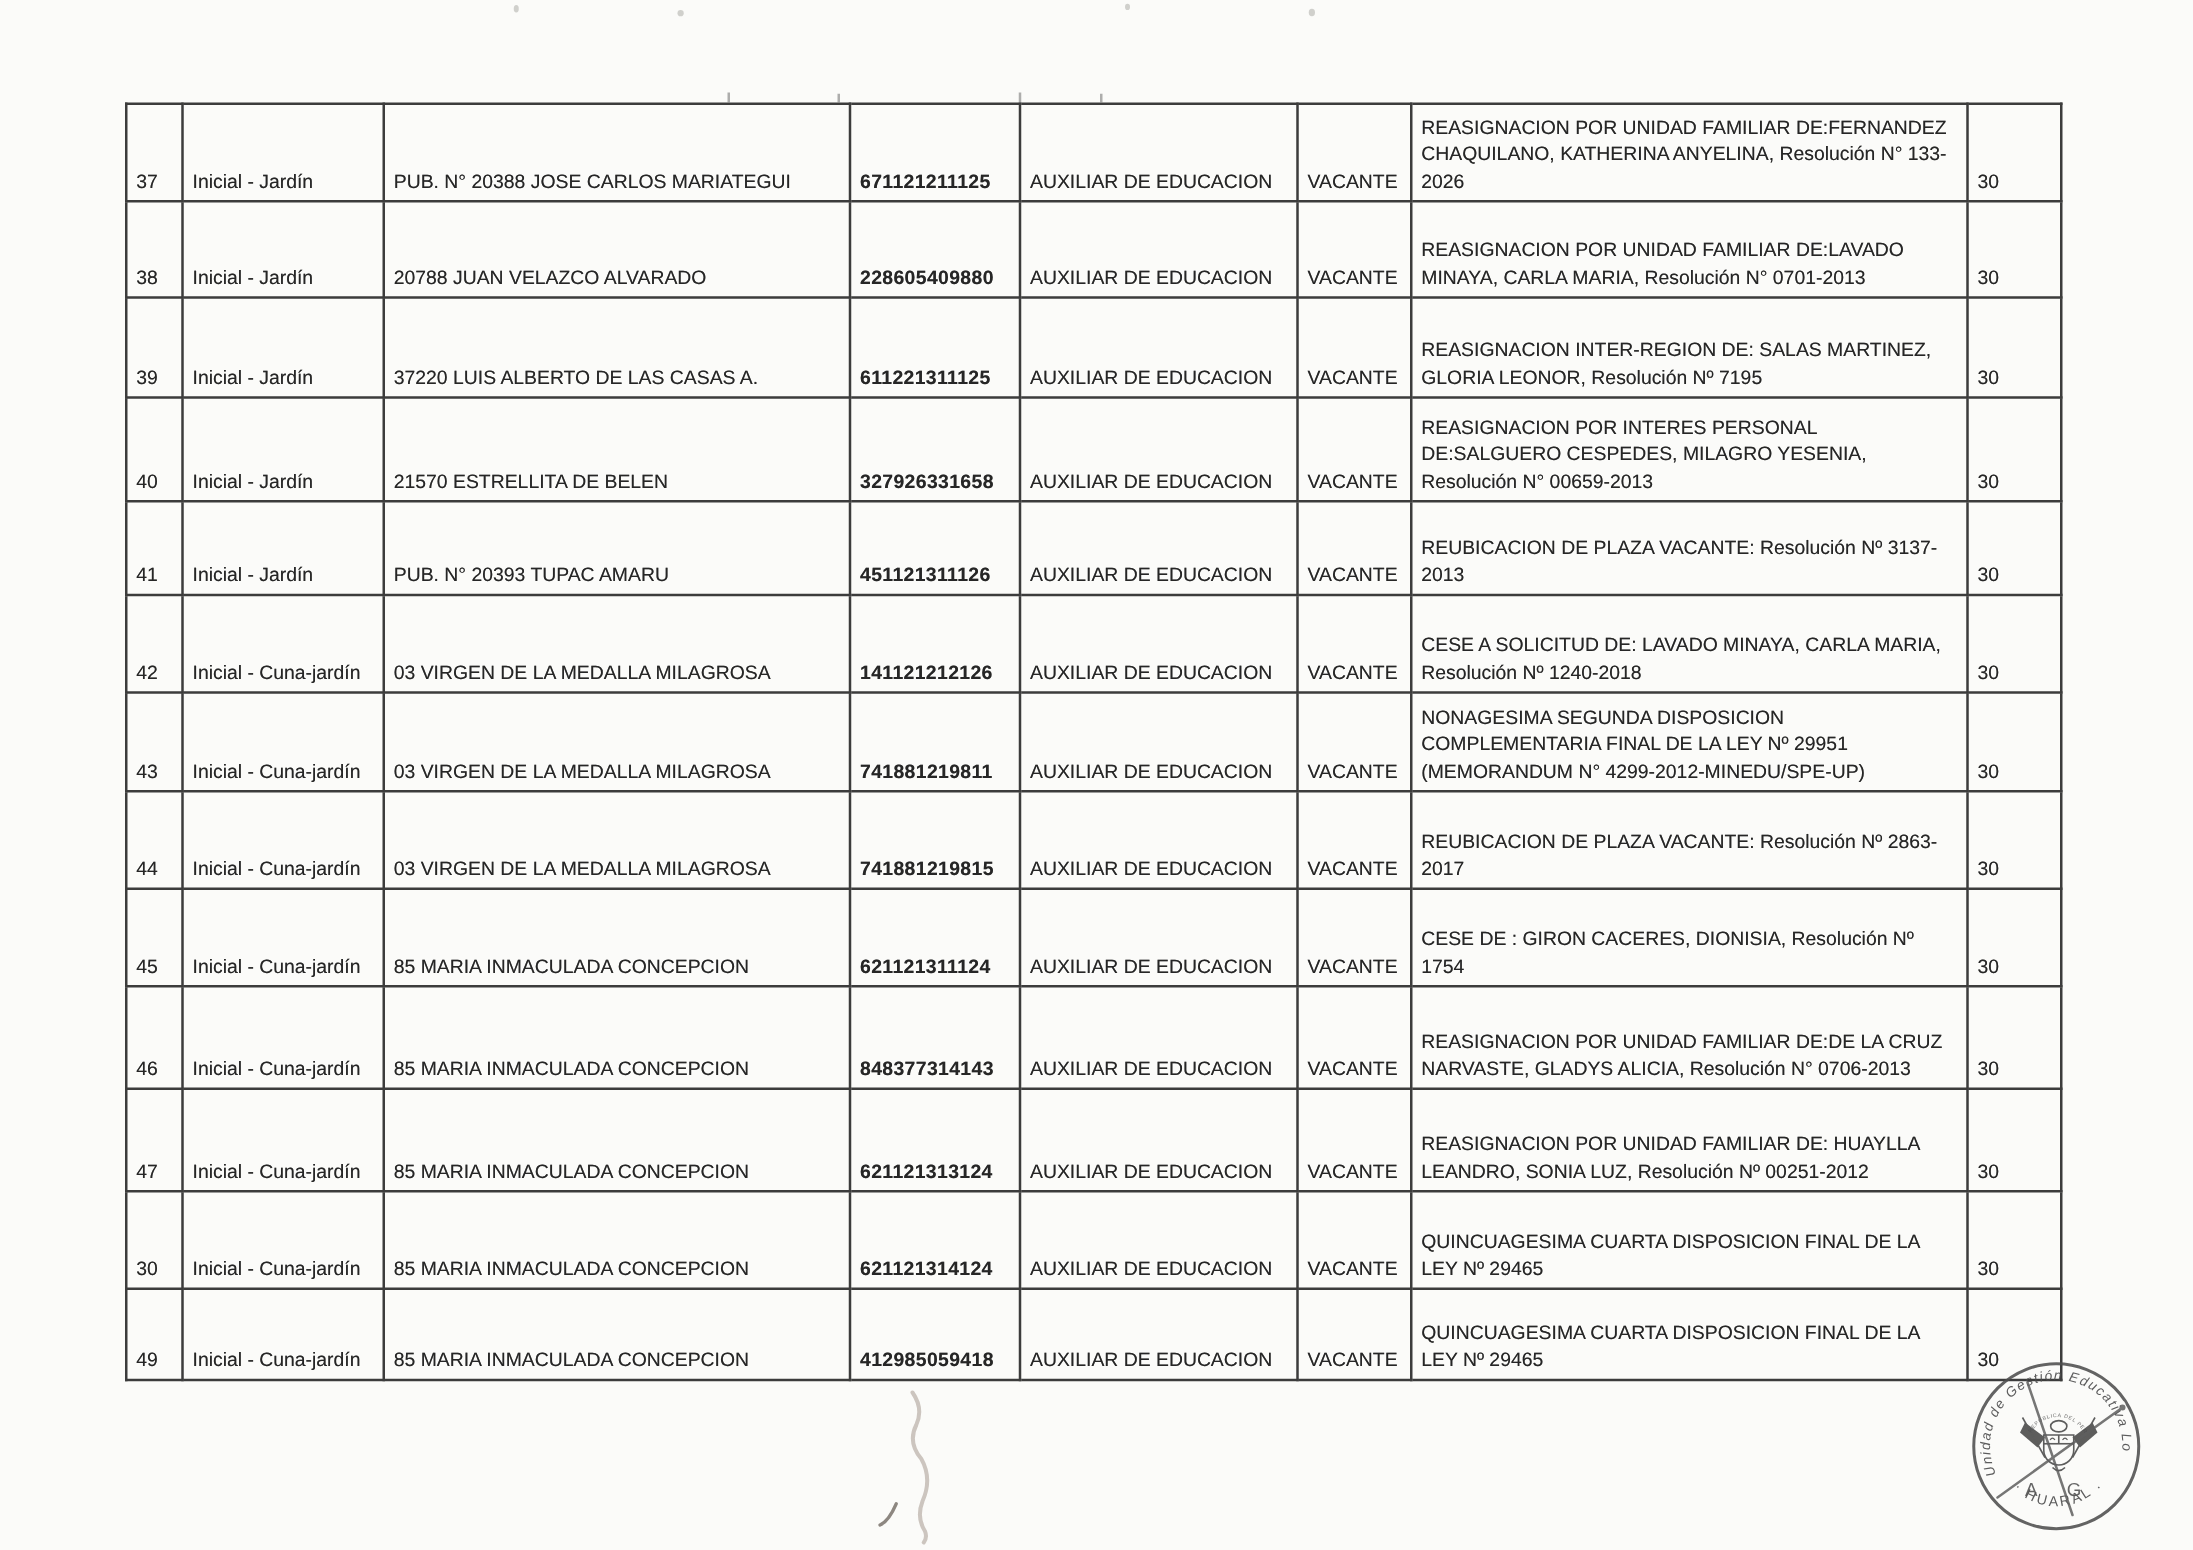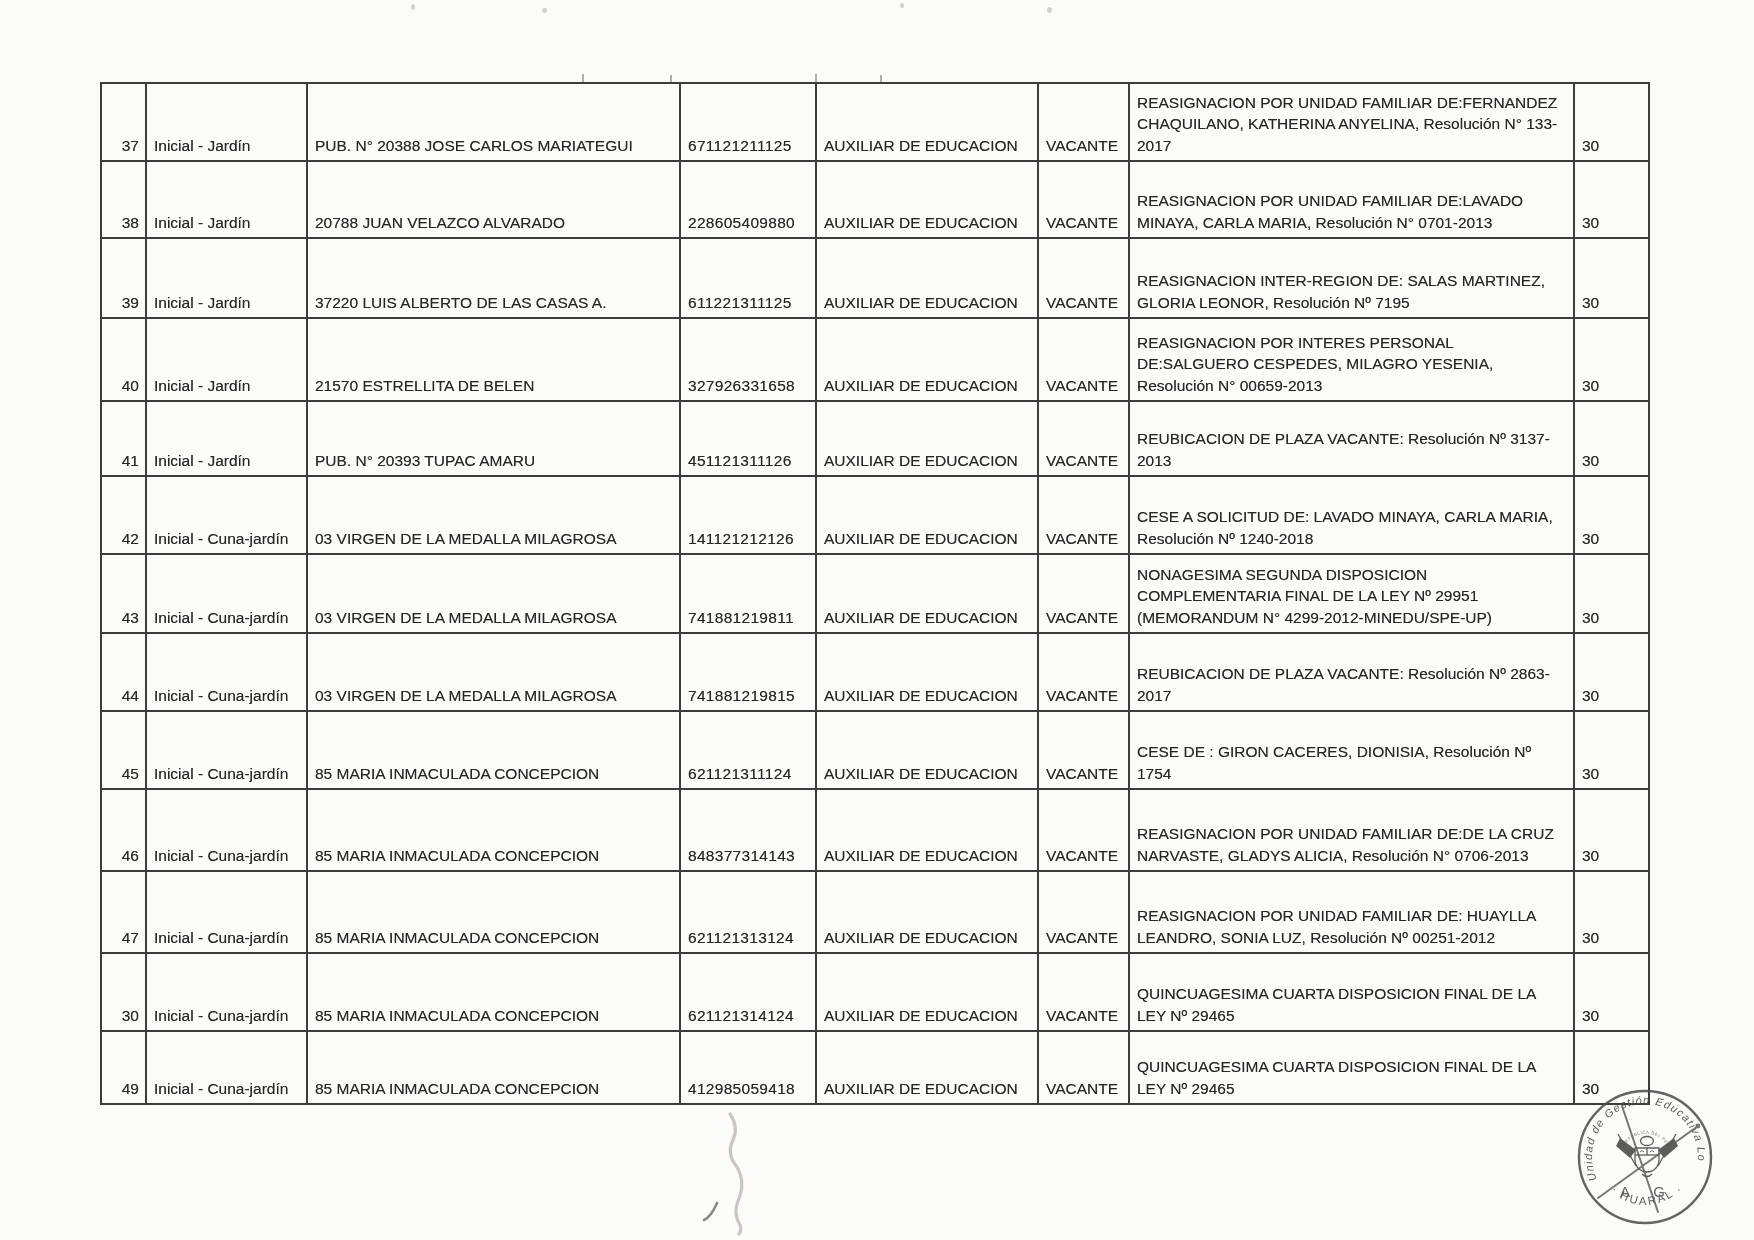--- a/index.html
+++ b/index.html
@@ -21,24 +21,24 @@
   table.doc-table td {
     border:2px solid #3c3c3c;
     vertical-align:bottom;
     padding:3px 6px 4px 7px;
     font-size:15.5px;
     line-height:1.38;
     color:#262626;
     text-shadow:0 0 0.5px rgba(45,45,45,0.55);
     overflow:hidden;
   }
-  td.c-nro    { text-align:right; padding-right:3px; }
+  td.c-nro    { padding-right:3px; }
   td.c-nivel  { }
   td.c-inst   { }
-  td.c-cod    { letter-spacing:0.3px; }
+  td.c-cod    { letter-spacing:0.3px;font-weight:bold; }
   td.c-cargo  { }
   td.c-estado { }
   td.c-motivo { white-space:pre-line; }
   td.c-horas  { padding-left:5px; }
 
   
   .speck { position:absolute; background:#c8c8c4; border-radius:50%; opacity:.85; }
   .stub  { position:absolute; width:2px; background:#6e6e6e; opacity:.55; }
   .artifact-svg, .stamp-svg { position:absolute; }
 </style>
@@ -61,21 +61,21 @@
     <tbody id="table-body">
         <tr style="height: 78px;">
       <td class="c-nro">37</td>
       <td class="c-nivel">Inicial - Jardín</td>
       <td class="c-inst">PUB. N° 20388 JOSE CARLOS MARIATEGUI</td>
       <td class="c-cod">671121211125</td>
       <td class="c-cargo">AUXILIAR DE EDUCACION</td>
       <td class="c-estado">VACANTE</td>
       <td class="c-motivo">REASIGNACION POR UNIDAD FAMILIAR DE:FERNANDEZ
 CHAQUILANO, KATHERINA ANYELINA, Resolución N° 133-
-2017</td>
+2026</td>
       <td class="c-horas">30</td>
     </tr>
         <tr style="height: 77px;">
       <td class="c-nro">38</td>
       <td class="c-nivel">Inicial - Jardín</td>
       <td class="c-inst">20788 JUAN VELAZCO ALVARADO</td>
       <td class="c-cod">228605409880</td>
       <td class="c-cargo">AUXILIAR DE EDUCACION</td>
       <td class="c-estado">VACANTE</td>
       <td class="c-motivo">REASIGNACION POR UNIDAD FAMILIAR DE:LAVADO

